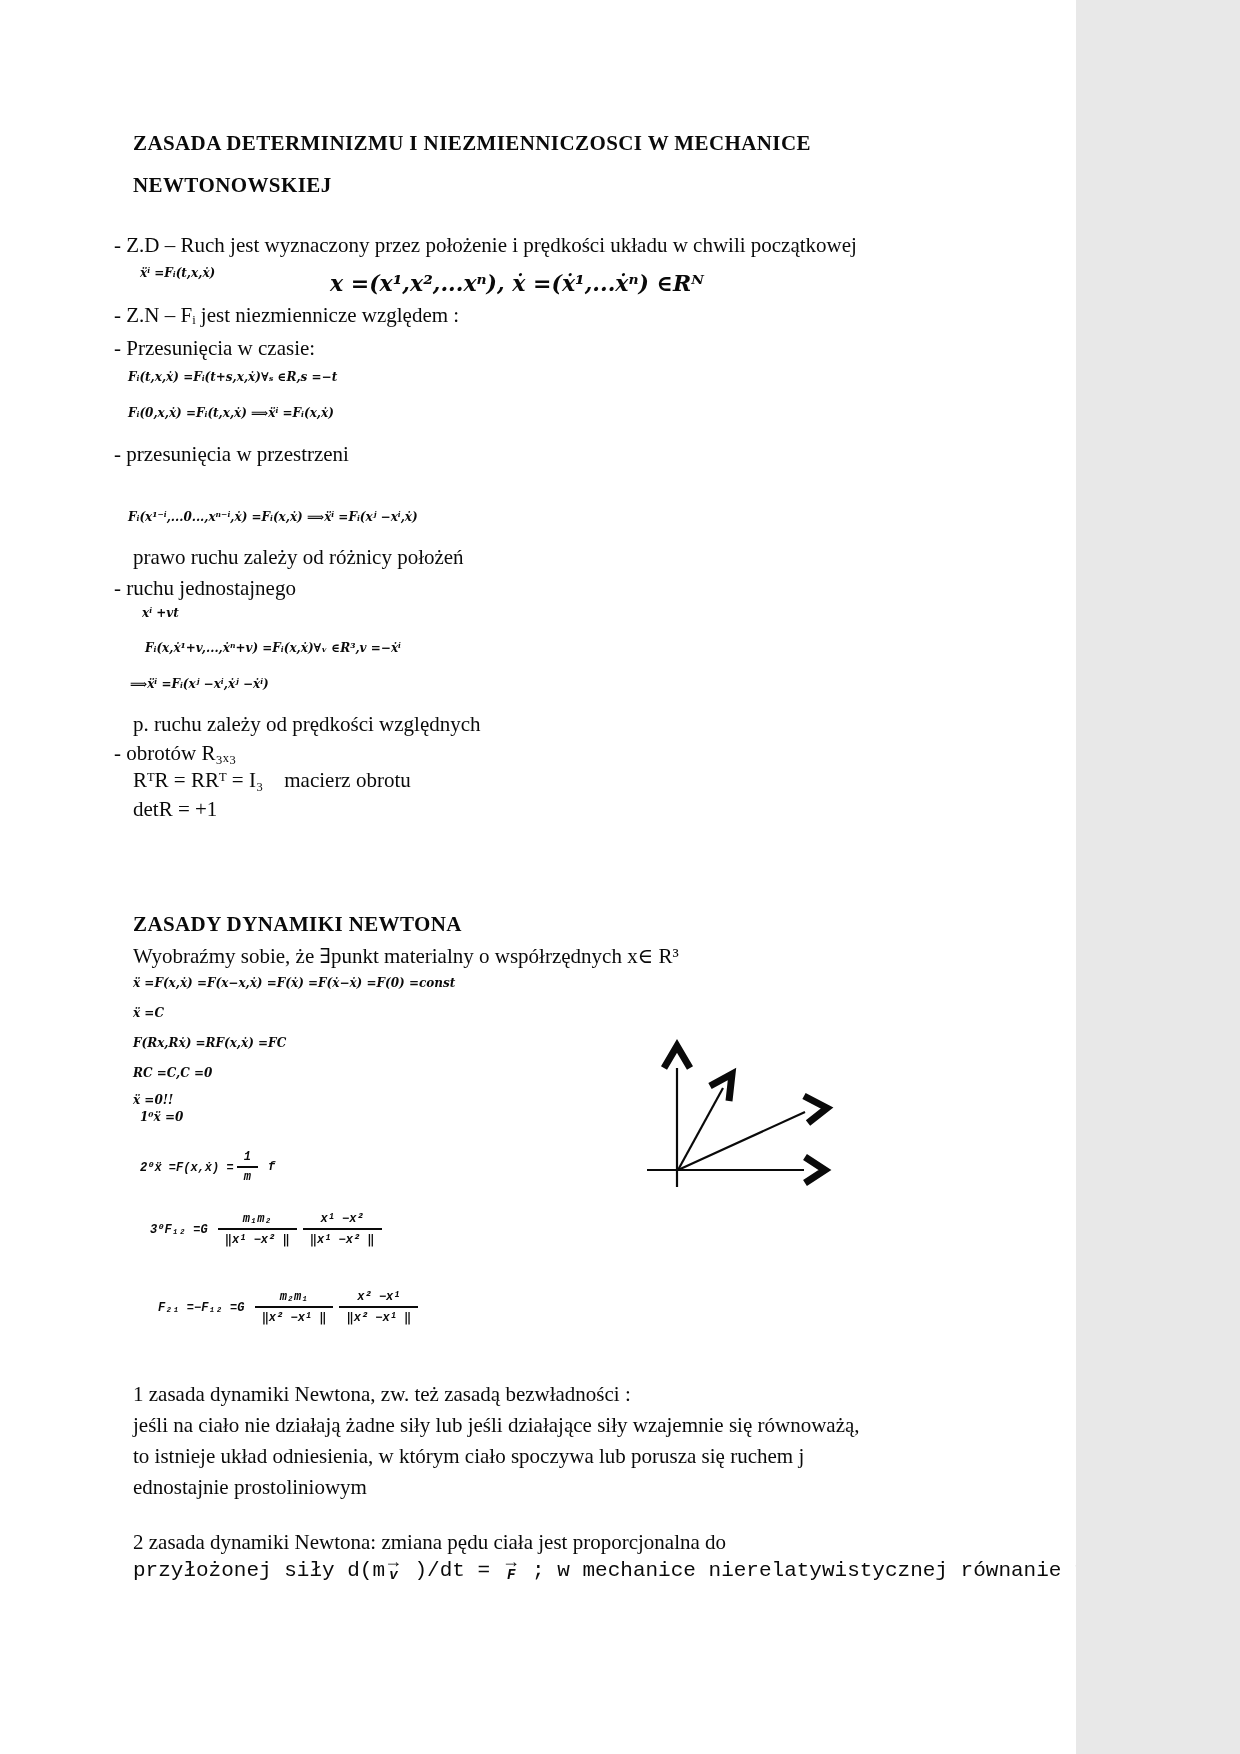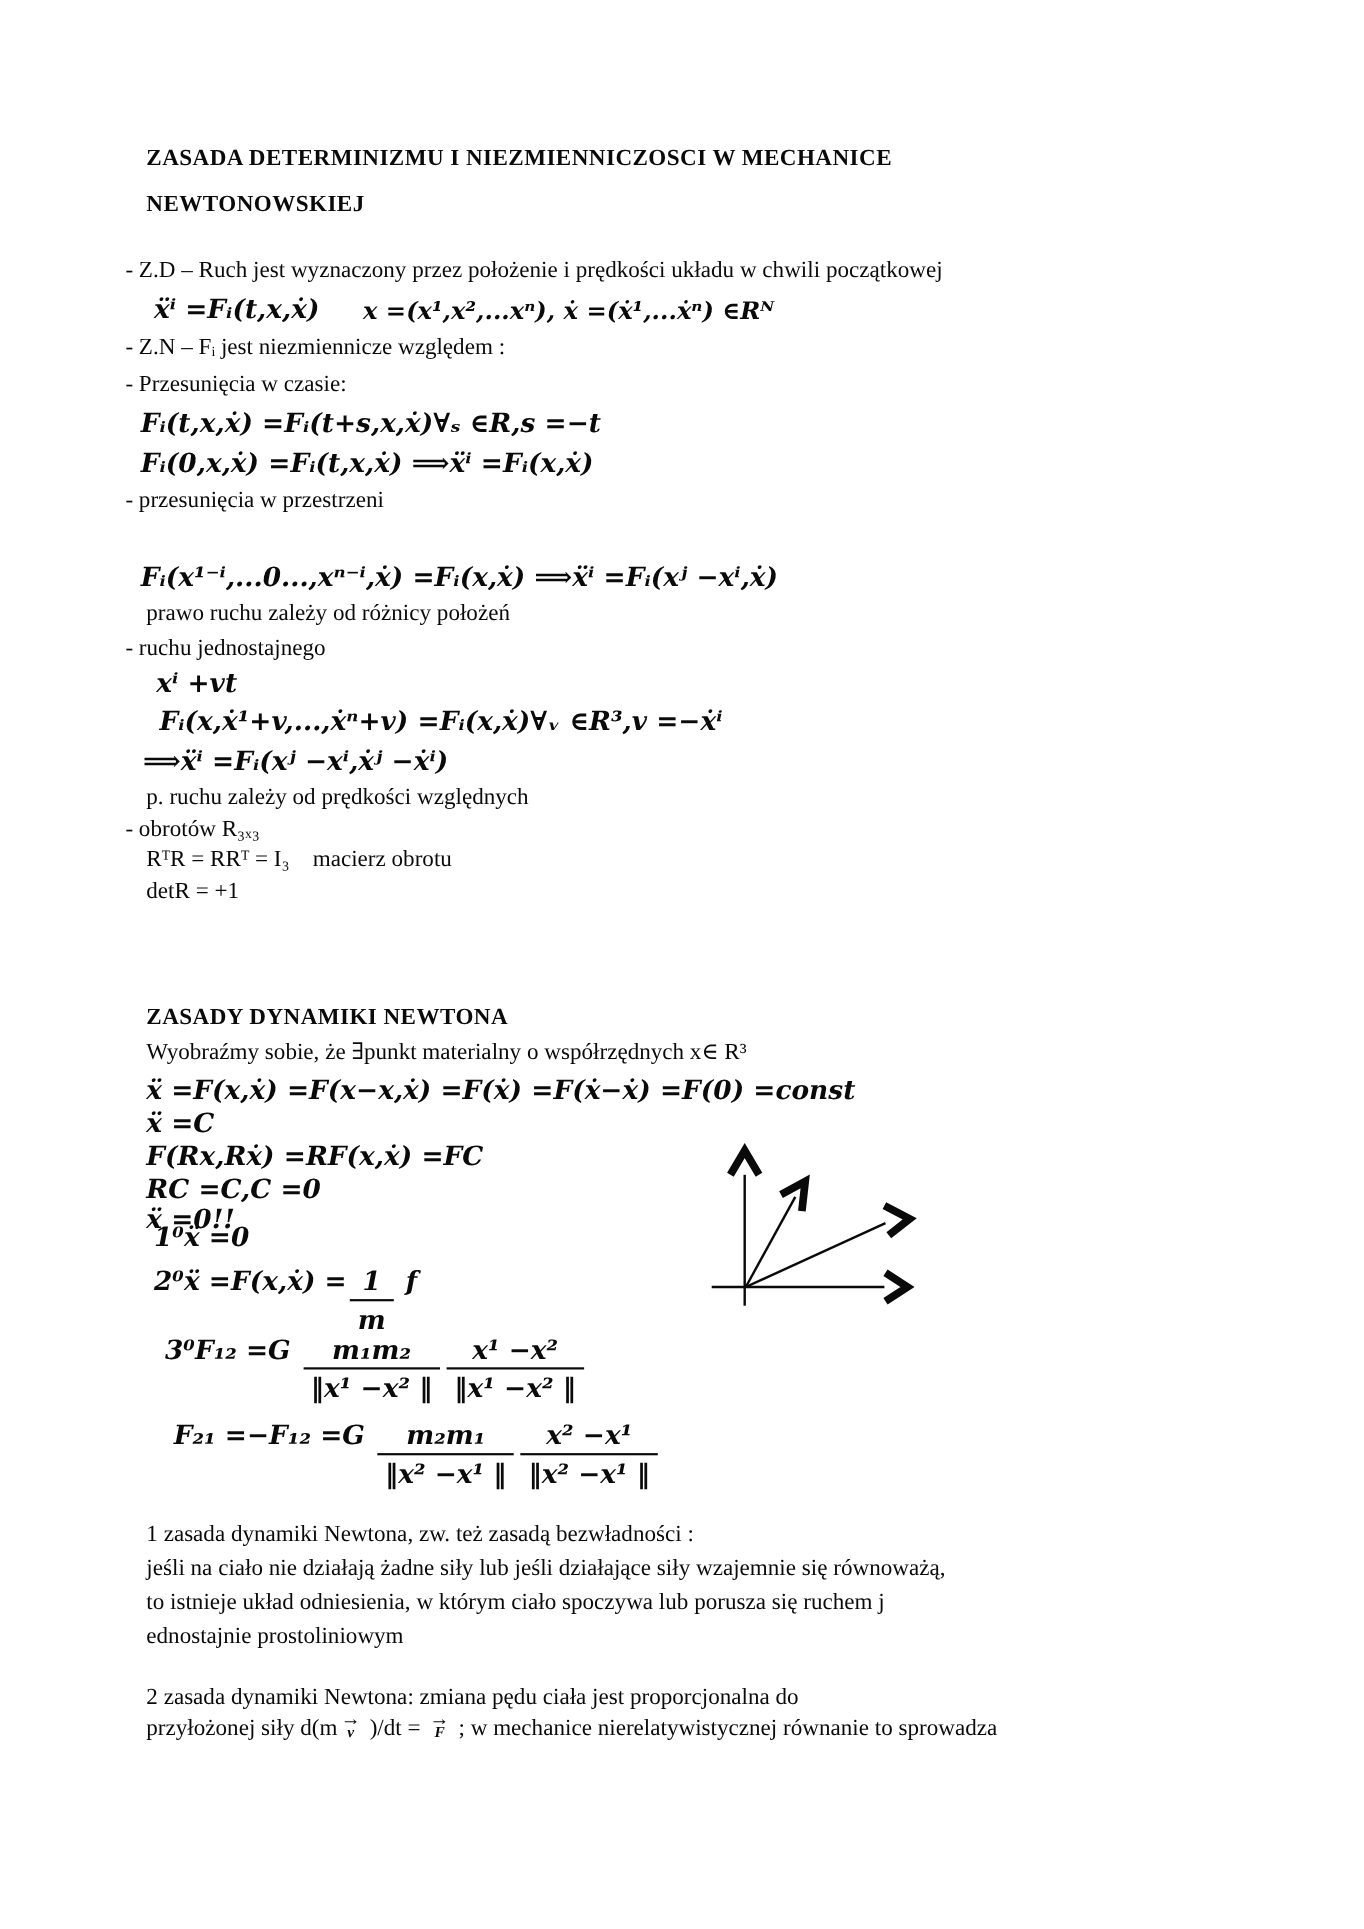--- a/index.html
+++ b/index.html
@@ -1,36 +1,36 @@
 <!DOCTYPE html>
 <html><head>
 <meta charset="utf-8">
 <style>
   html,body{margin:0;padding:0;background:#e8e8e8;}
   .page{
     position:relative;
-    width:1240px;height:1754px;
+    width:1076px;height:1754px;
     background:#ffffff;
     overflow:hidden;
     color:#0a0a0a;
   }
   .ln{position:absolute;white-space:pre;}
   .hd{
     font-family:"Liberation Serif","DejaVu Serif",serif;
     font-weight:bold;font-size:21px;letter-spacing:.4px;
   }
   .body{
     font-family:"Liberation Serif","DejaVu Serif",serif;
     font-size:21px;
   }
   .frm{
     font-family:"DejaVu Serif","DejaVu Sans",serif;
-    font-style:italic;font-weight:600;font-size:24px;
+    font-style:italic;font-weight:600;font-size:12px;
   }
-  .fline{display:flex;align-items:flex-start;}
+  .fline{display:flex;align-items:center;font-family:Liberation Mono, monospace;}
   .frac{display:inline-flex;flex-direction:column;text-align:center;margin:0 3px;}
   .frac .num{padding:0 7px 2px 7px;border-bottom:2px solid #0a0a0a;}
   .frac .den{padding:2px 7px 0 7px;}
   .vec{display:inline-flex;flex-direction:column;align-items:center;vertical-align:-8px;line-height:1;margin:0 3px;}
   .vec-arrow{font-size:18px;height:11px;line-height:9px;font-style:normal;}
   .vec-letter{font-size:14px;font-style:italic;font-weight:bold;line-height:13px;}
   .axes{position:absolute;}
   b{font-weight:normal;}
 </style>
 </head>

